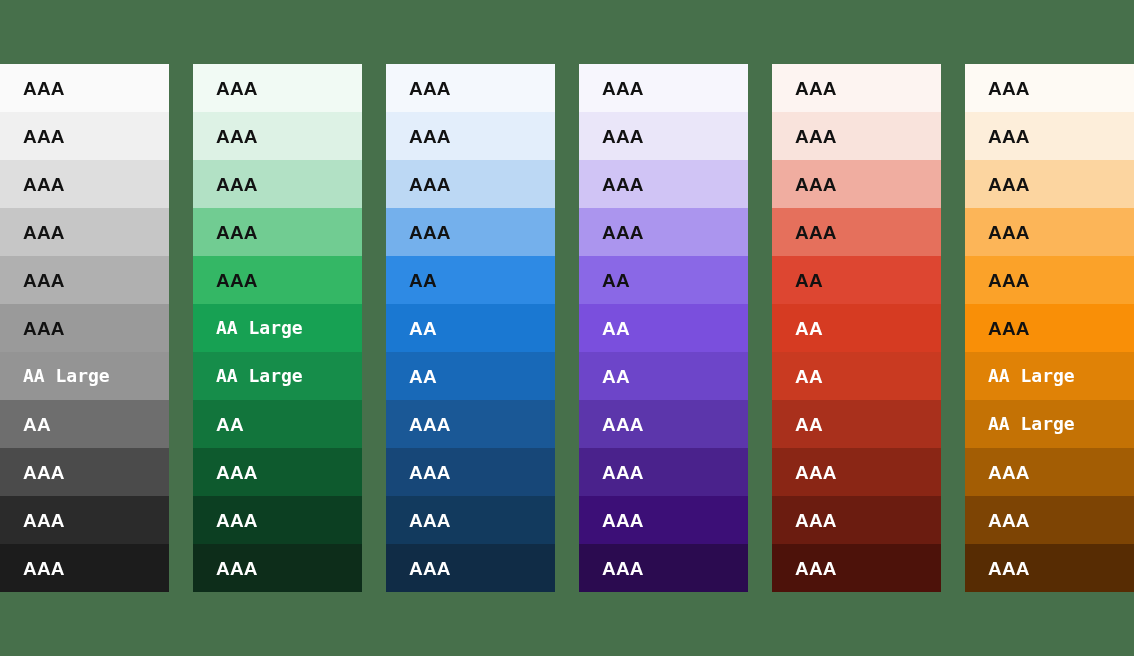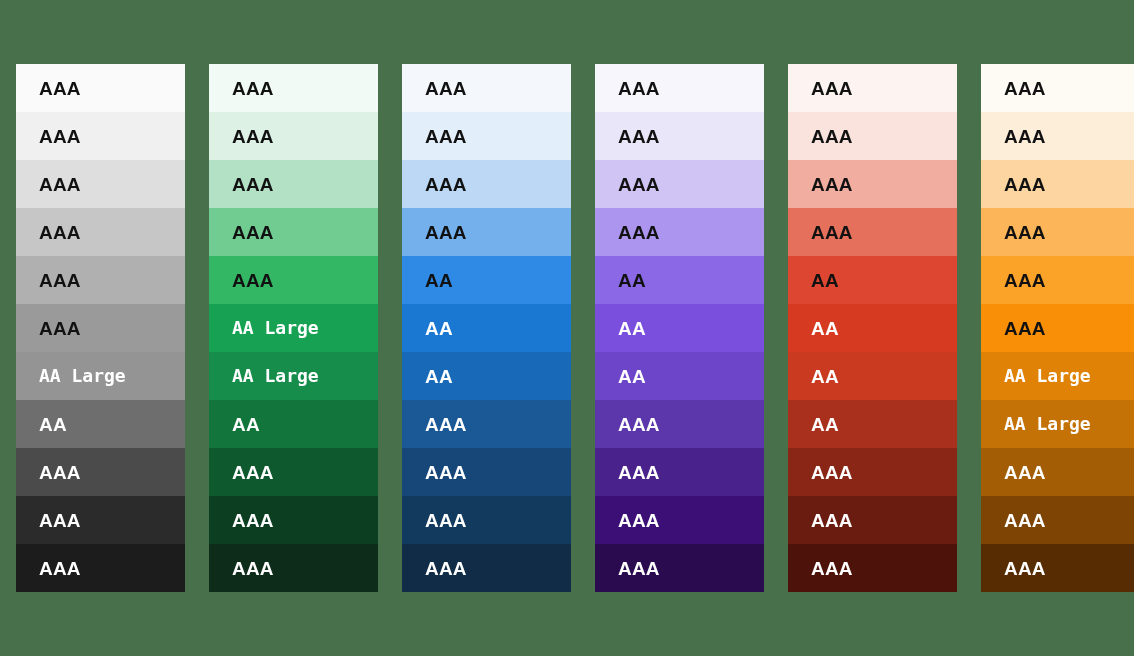--- a/index.html
+++ b/index.html
@@ -8,21 +8,21 @@
   }
   body {
     width: 1134px;
     height: 656px;
     background: #47704b;
     font-family: "Liberation Sans", sans-serif;
     overflow: hidden;
   }
   #palette-grid {
     position: absolute;
-    left: 16px;
+    left: 0;
     top: 64px;
     width: 946px;
     height: 528px;
     display: flex;
     gap: 0;
   }
   .palette-column {
     height: 528px;
     display: flex;
     flex-direction: column;

